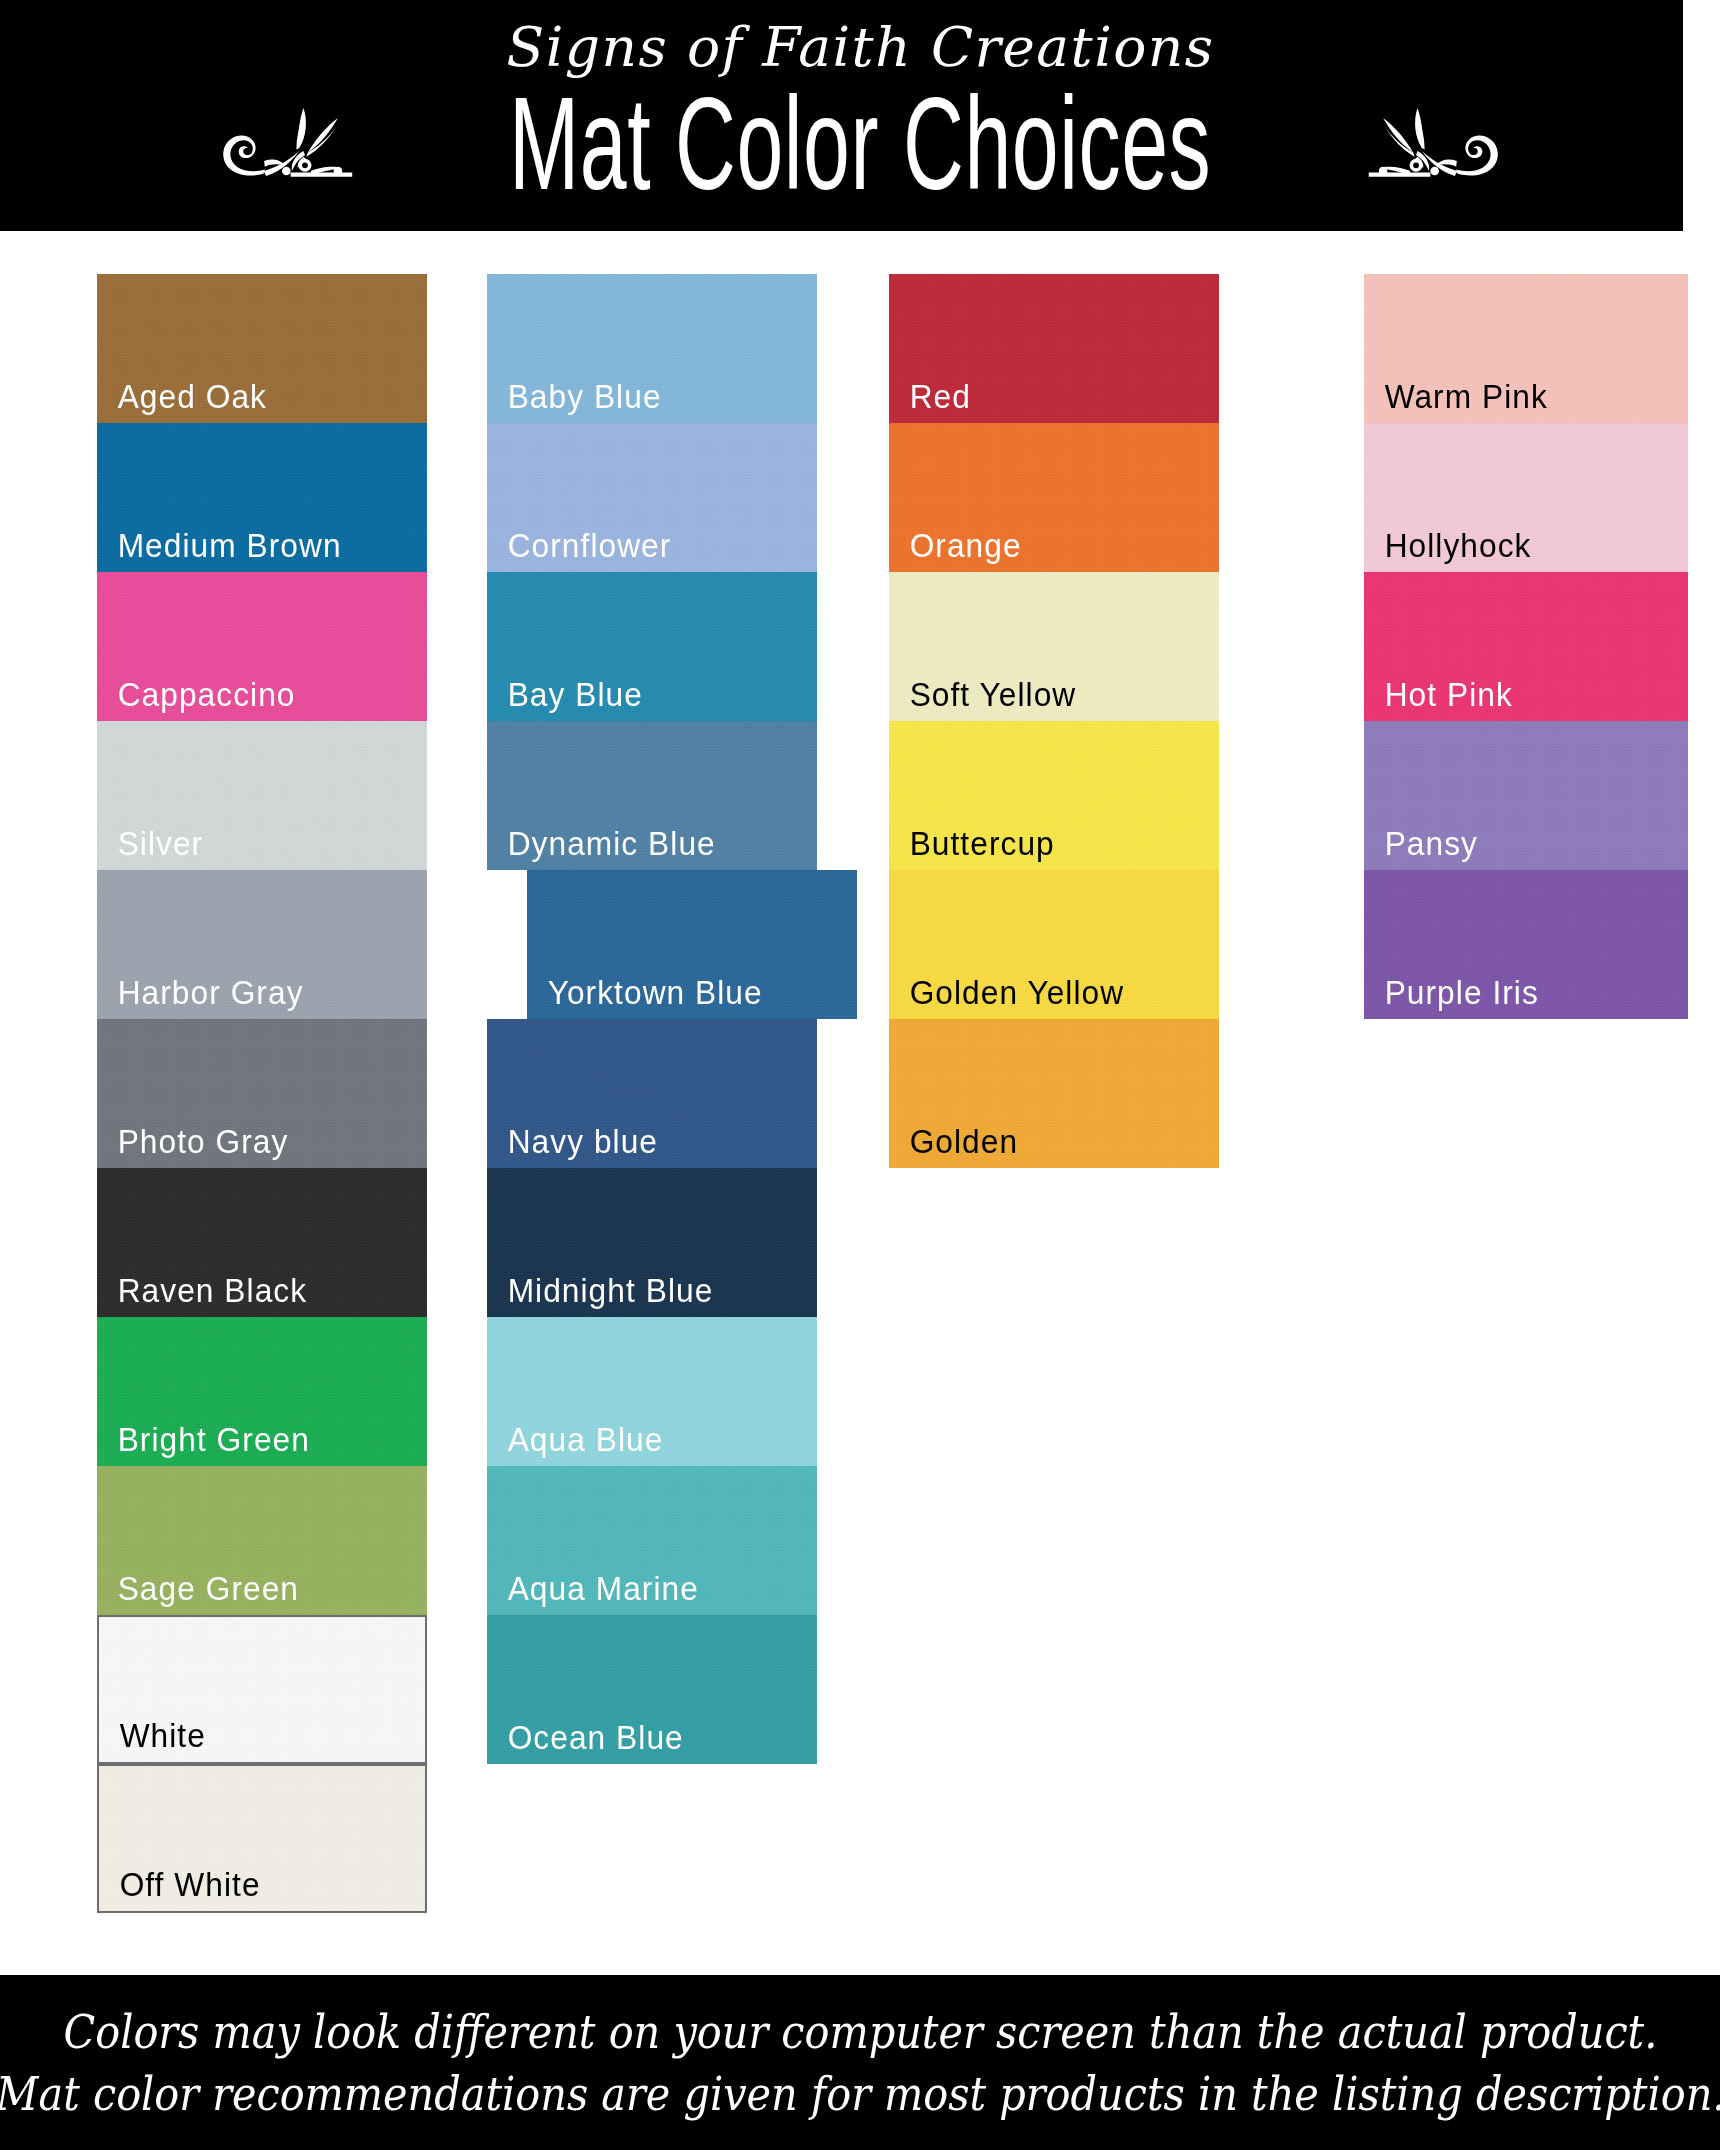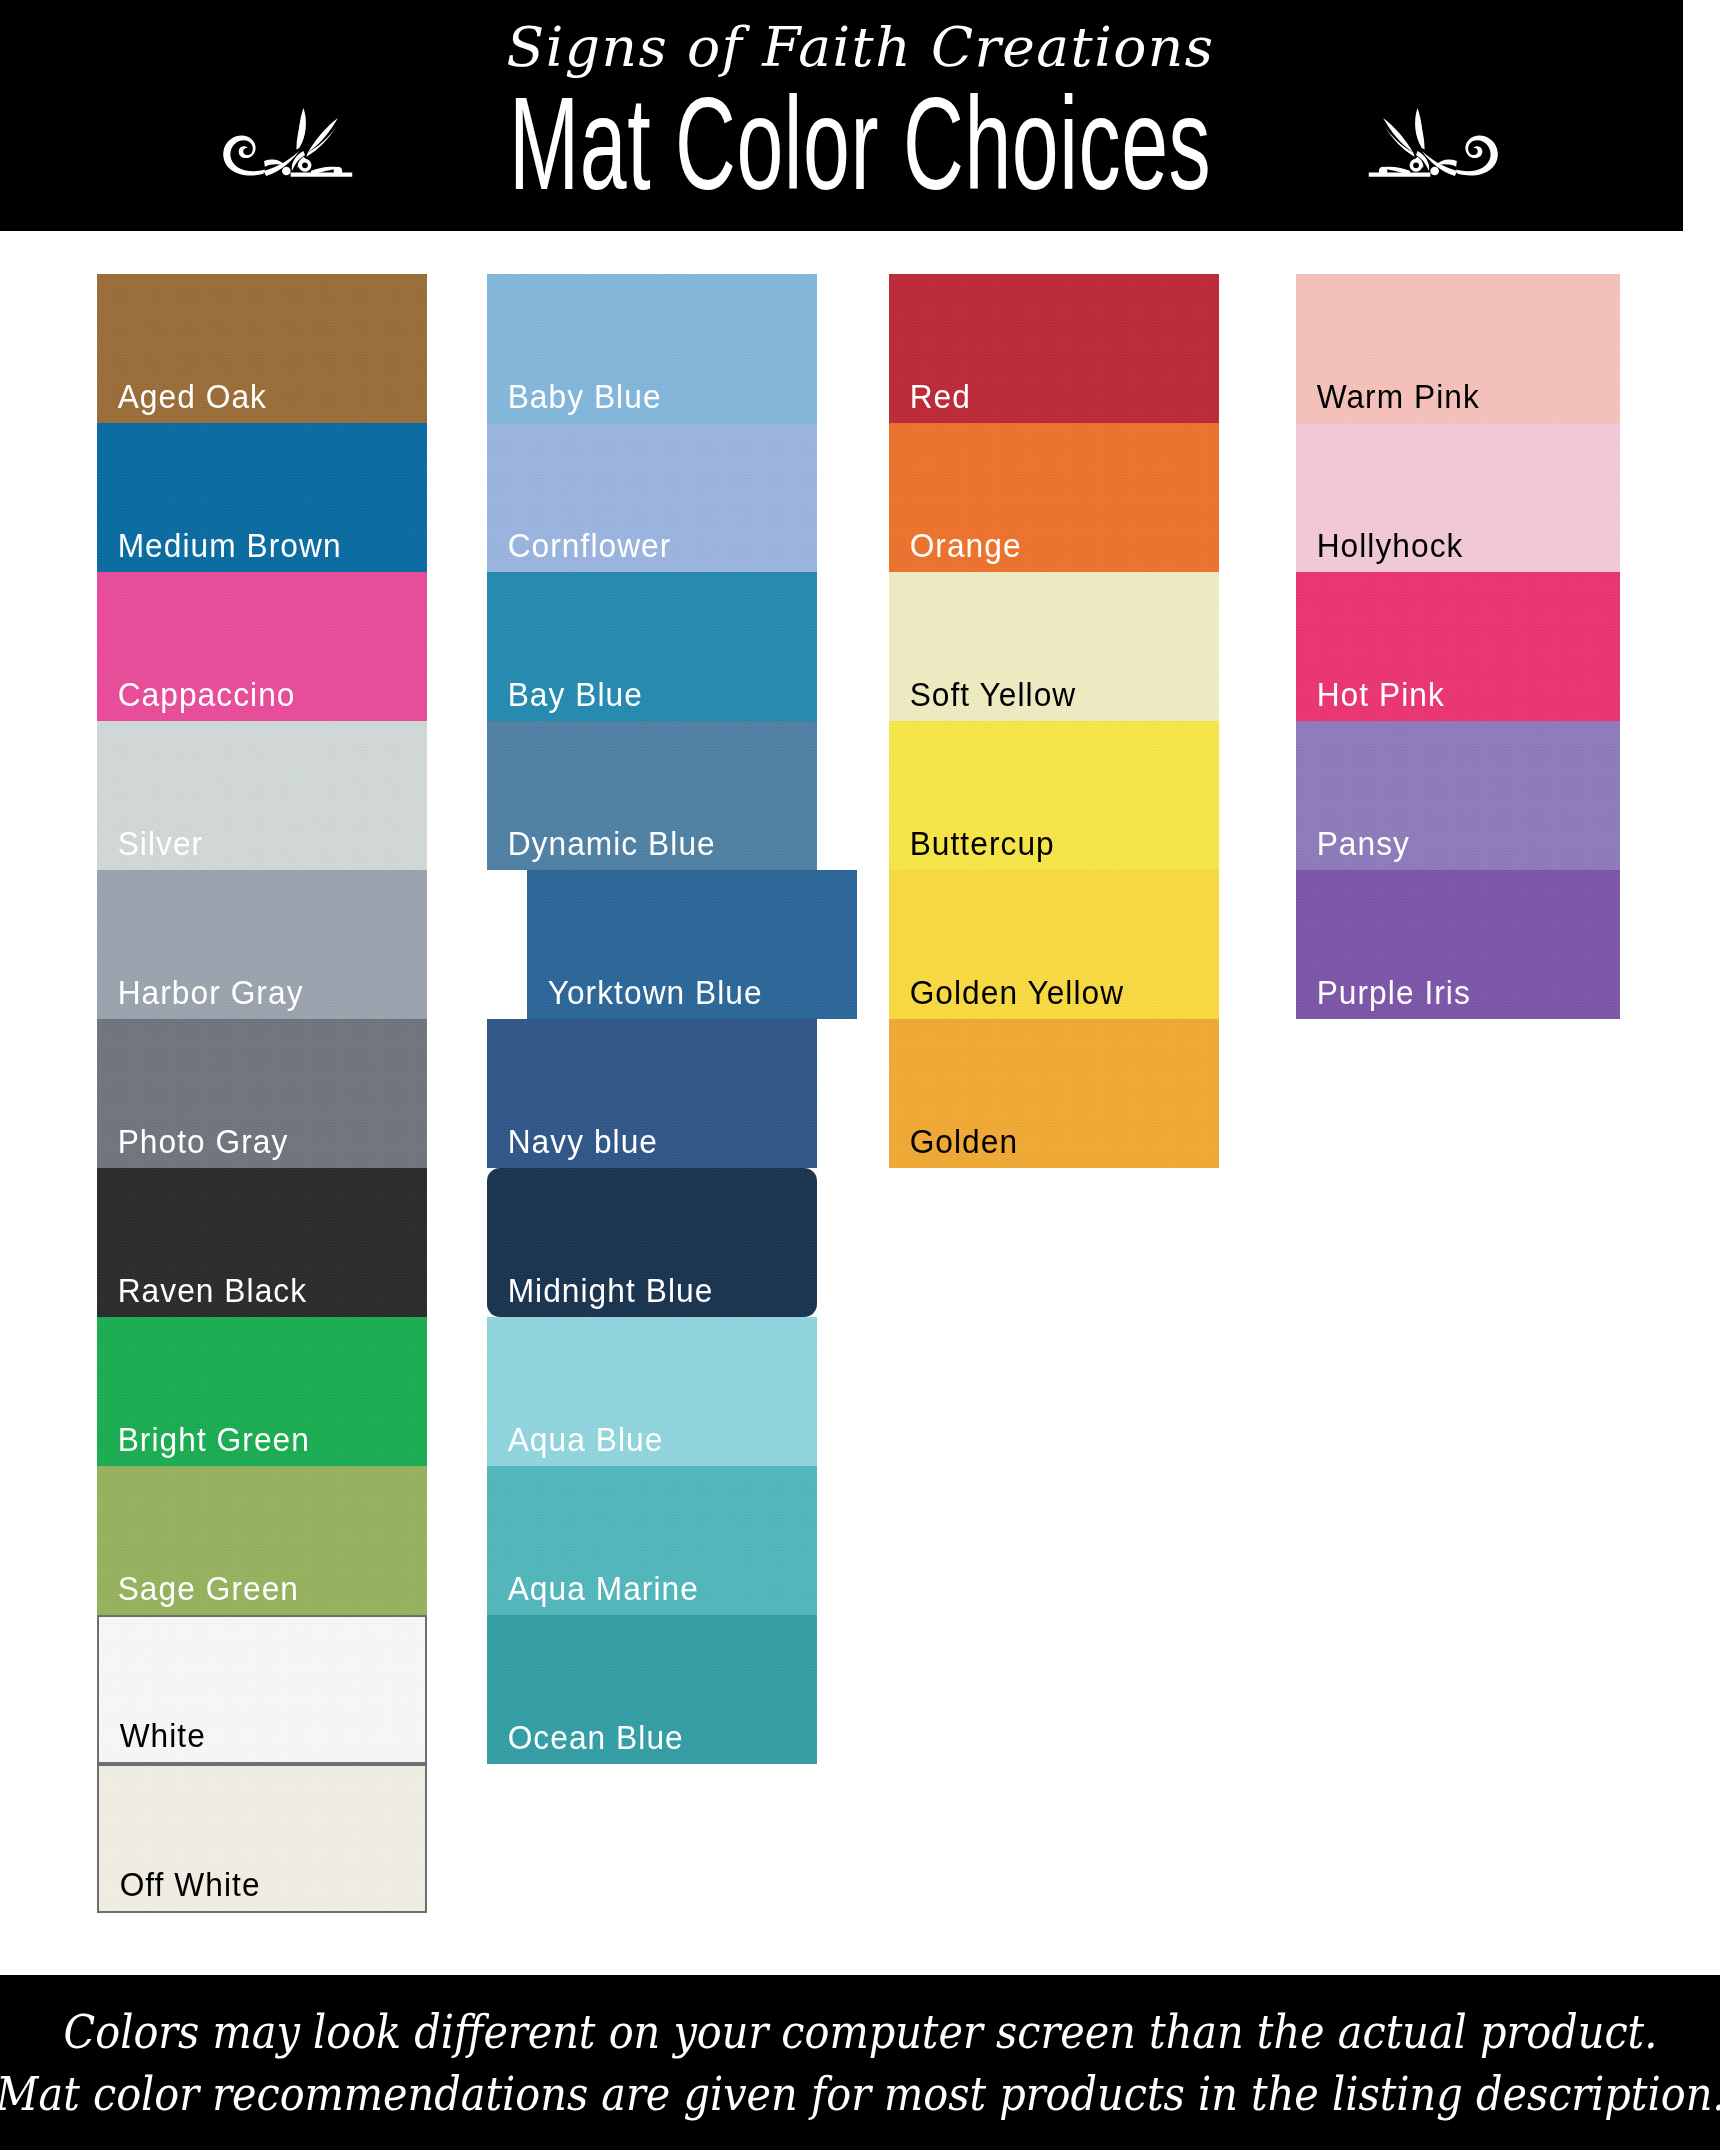--- a/index.html
+++ b/index.html
@@ -41,21 +41,21 @@
   .flourish.right { transform:scaleX(-1); }
 
   
   #swatch-area {
     position:absolute; left:0; top:231px; width:1721px; height:1744px;
   }
   .swatch-column { position:absolute; top:43px; width:330px; }
   #col-0 { left:97px; }
   #col-1 { left:487px; }
   #col-2 { left:889px; }
-  #col-3 { left:1290px;padding-left:6px; }
+  #col-3 { left:1358px;padding-left:6px; }
 
   .swatch {
     position:relative;
     width:100%; height:149px;
     display:flex; align-items:flex-end;
   }
   .swatch-label {
     display:block;
     padding:0 0 10px 21.5px;
     font-size:33px;
@@ -191,21 +191,21 @@
       </div>
       <div class="swatch" style="background: rgb(75, 127, 164);">
         <span class="swatch-label" style="color: rgb(255, 255, 255);">Dynamic Blue</span>
       </div>
       <div class="swatch" style="background: rgb(37, 100, 152); margin-left: 40px;">
         <span class="swatch-label" style="color: rgb(255, 255, 255);">Yorktown Blue</span>
       </div>
       <div class="swatch" style="background: rgb(43, 83, 135);">
         <span class="swatch-label" style="color: rgb(255, 255, 255);">Navy blue</span>
       </div>
-      <div class="swatch" style="background: rgb(19, 47, 76); border-radius: 13px;">
+      <div class="swatch" style="background: rgb(19, 47, 76);">
         <span class="swatch-label" style="color: rgb(255, 255, 255);">Midnight Blue</span>
       </div>
       <div class="swatch" style="background: rgb(143, 215, 224);">
         <span class="swatch-label" style="color: rgb(255, 255, 255);">Aqua Blue</span>
       </div>
       <div class="swatch" style="background: rgb(77, 184, 188);">
         <span class="swatch-label" style="color: rgb(255, 255, 255);">Aqua Marine</span>
       </div>
       <div class="swatch" style="background: rgb(46, 158, 165);">
         <span class="swatch-label" style="color: rgb(255, 255, 255);">Ocean Blue</span>

